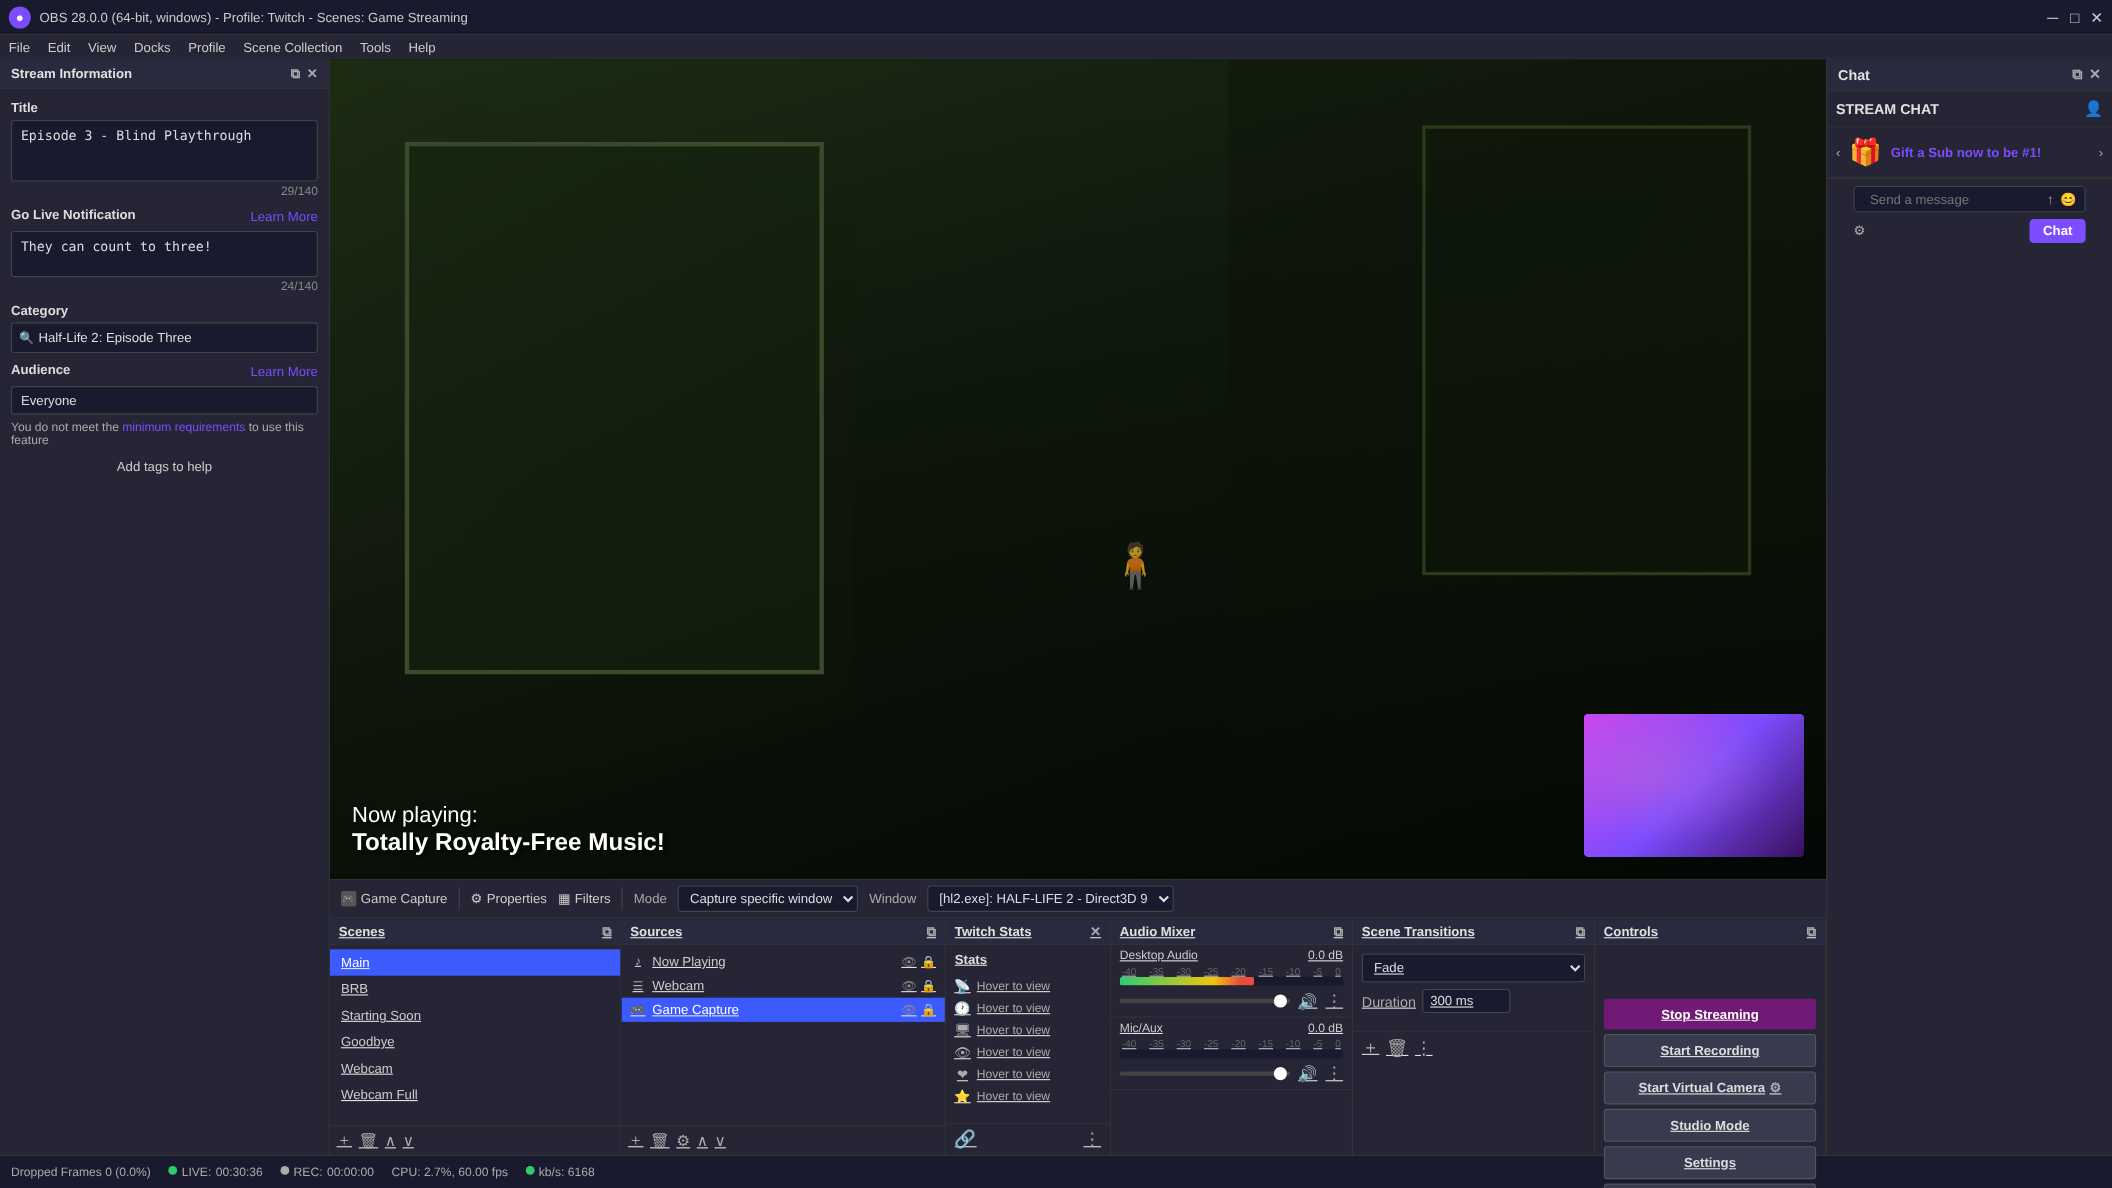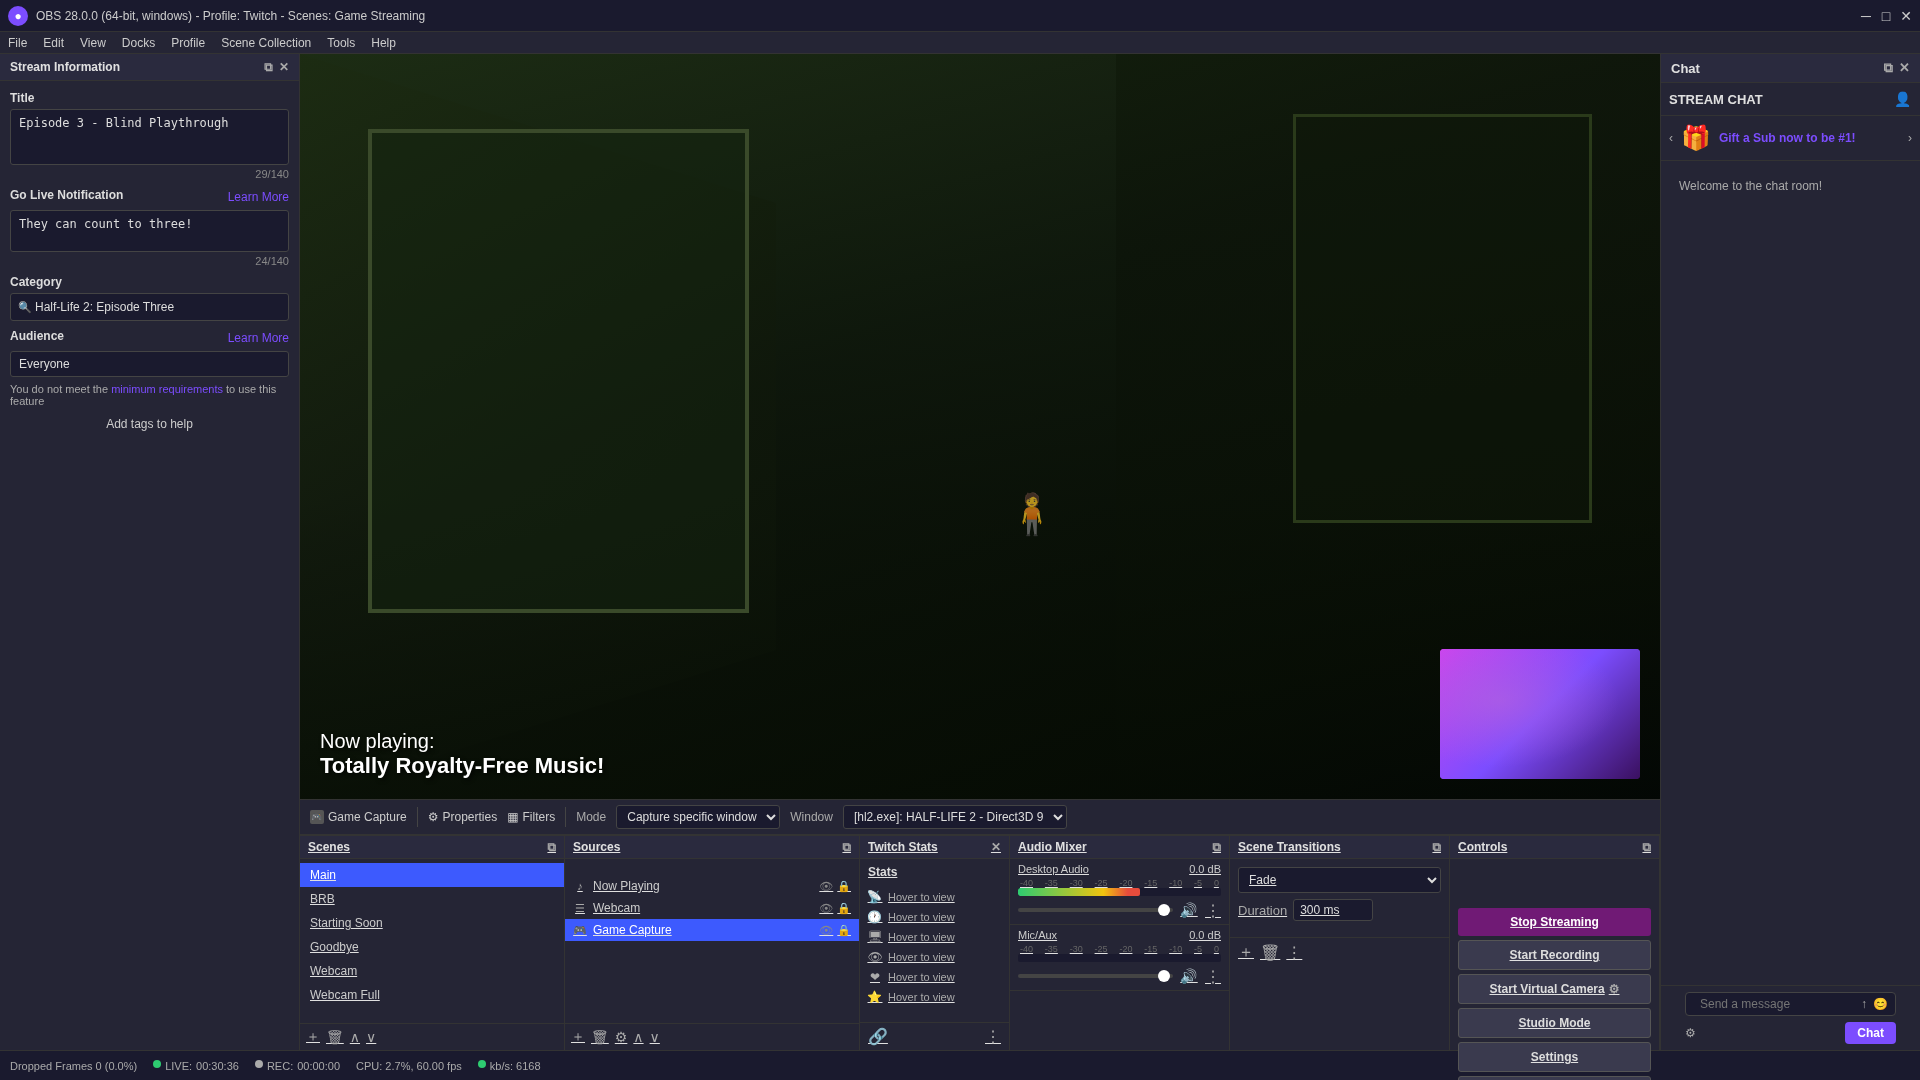--- a/index.html
+++ b/index.html
@@ -284,21 +284,21 @@
       border-top: 1px solid #333;
       text-decoration: underline;
     }
     .bottom-panel {
       background: #252535;
       border-right: 1px solid #333;
       display: flex;
       flex-direction: column;
     }
     #scenes-panel { width: 265px; }
-    #sources-panel { width: 295px; gap: 12px; }
+    #sources-panel { width: 295px; }
     #twitch-stats-panel { width: 150px; }
     #audio-mixer-panel { flex: 1; }
     .bottom-panel-header {
       display: flex;
       align-items: center;
       justify-content: space-between;
       padding: 4px 8px;
       background: #2a2a3e;
       border-bottom: 1px solid #333;
       font-size: 12px;
@@ -1132,23 +1132,20 @@
     <div id="stream-chat-label">
       <span>STREAM CHAT</span>
       <span style="font-size:14px;color:#aaa;">👤</span>
     </div>
 
     <div style="display:flex;align-items:center;padding:8px;border-bottom:1px solid #333;">
       <span style="color:#aaa;cursor:pointer;margin-right:8px;">‹</span>
       <span class="gift-icon">🎁</span>
       <span class="gift-text" style="cursor:pointer;margin-left:8px;">Gift a Sub now to be #1!</span>
       <span style="color:#aaa;cursor:pointer;">›</span>
-    </div>
-    <div class="chat-content">
-      <div class="chat-welcome">Welcome to the chat room!</div>
     </div>
     <div class="chat-input-area">
       <div class="chat-input-row">
         <div class="chat-dot"></div>
         <input class="chat-input" type="text" placeholder="Send a message" style="">
         <div class="chat-send-icons">
           <span>↑</span>
           <span>😊</span>
         </div>
       </div>

